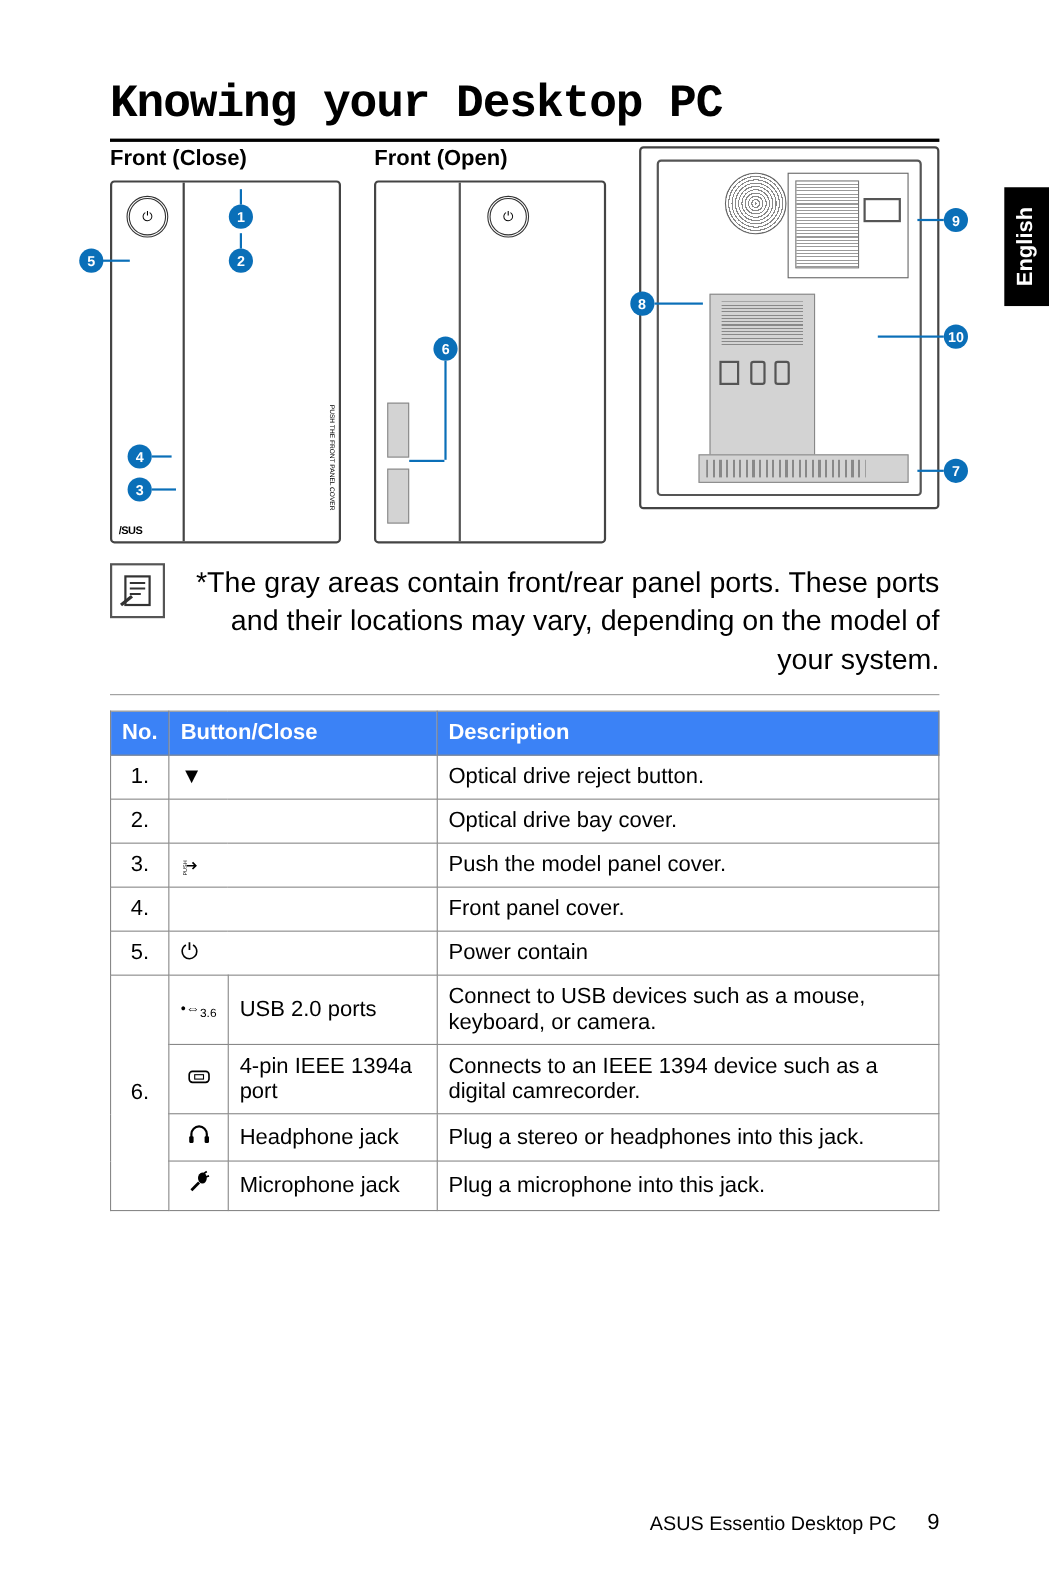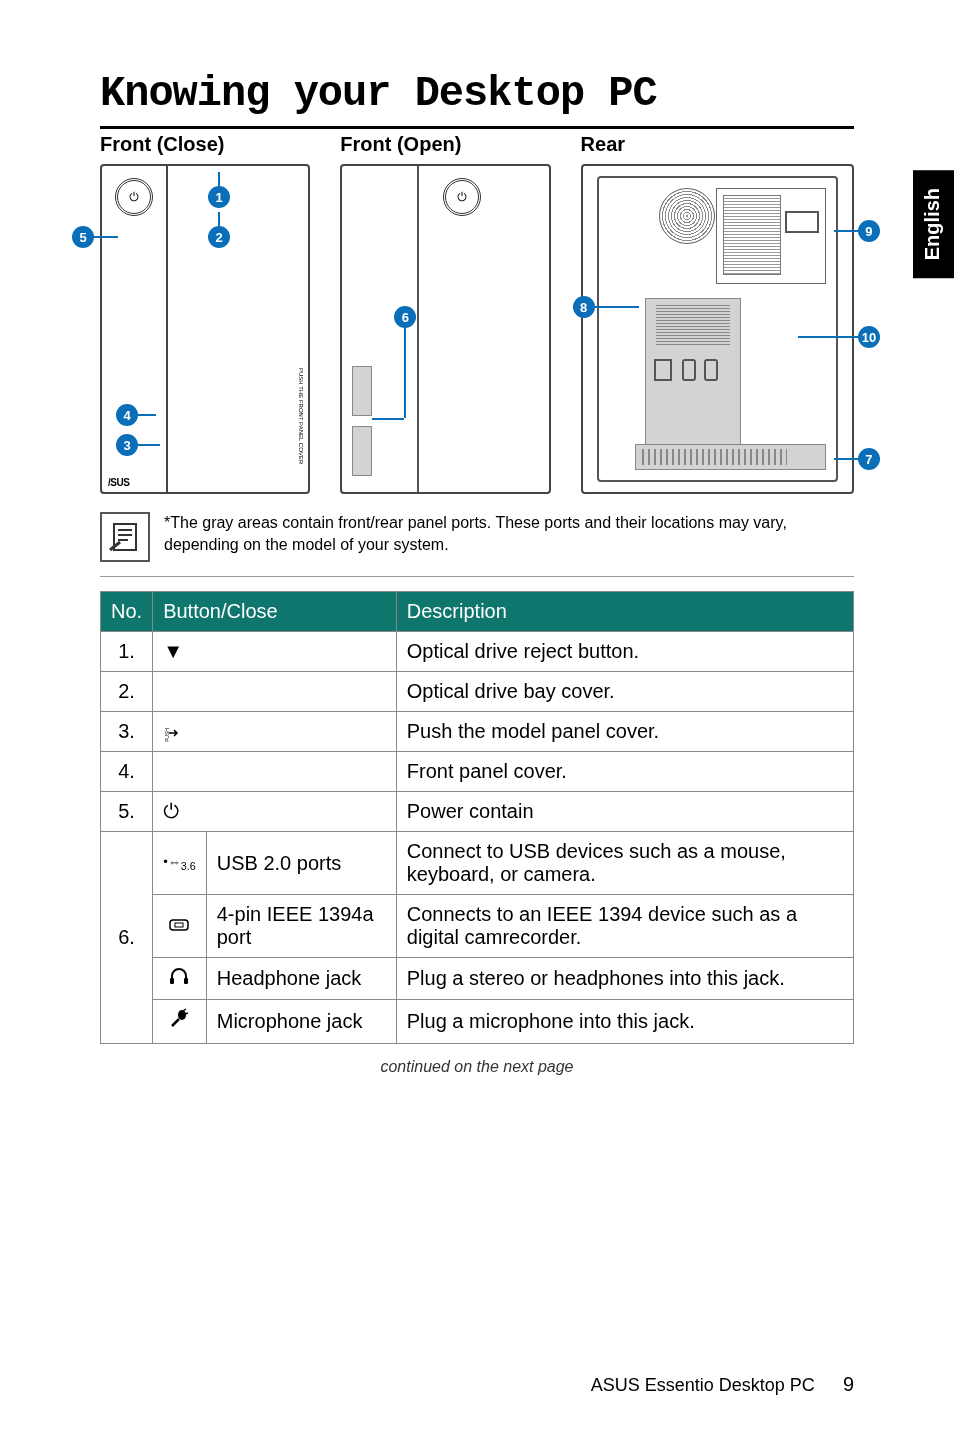--- a/index.html
+++ b/index.html
@@ -134,38 +134,39 @@
     padding-bottom: 14px;
     margin-bottom: 14px;
   }
   .note-icon-box {
     border: 2px solid #555;
     width: 50px; height: 50px;
     display: flex; align-items: center; justify-content: center;
     flex-shrink: 0;
   }
   .note-text {
-    font-size: 16px;
+    font-size: 26px;
     line-height: 1.35;
+    text-align: right;
   }
   table.ports {
     width: 100%;
     border-collapse: collapse;
     font-size: 20px;
   }
   table.ports th, table.ports td {
     border: 1px solid #888;
     padding: 8px 10px;
     text-align: left;
     vertical-align: middle;
   }
   table.ports thead th {
-    background: #0f766e;
+    background: #3b82f6;
     color: #fff;
-    font-weight: normal;
+    font-weight: bold;
   }
   table.ports thead th:first-child {
     text-align: center;
     width: 50px;
   }
   table.ports tbody td:first-child {
     text-align: center;
     width: 50px;
   }
   .bp-col { width: 240px; }
@@ -269,21 +270,20 @@
         <div class="power-circle" style="left:58%; top:12px;">⏻</div>
         <div class="gray-area" style="left:10px; top:200px; width:20px; height:50px;"></div>
         <div class="gray-area" style="left:10px; top:260px; width:20px; height:50px;"></div>
         <span class="callout" style="left:52px; top:140px;">6</span>
         <div class="callout-line v" style="left:62px; top:162px; height:90px;"></div>
         <div class="callout-line" style="left:30px; top:252px; width:32px;"></div>
       </div>
     </div>
 
     <div class="diagram-col rear">
-      <div class="diagram-label">Rear</div>
       <div class="diagram-box" style="position:relative;">
         <div class="rear-inner">
           <div class="rear-vent"></div>
           <div class="rear-psu">
             <div style="position:absolute; right:6px; top:22px; width:34px; height:22px; border:2px solid #555;"></div>
             <div style="position:absolute; left:6px; top:6px; width:58px; height:80px; background:repeating-linear-gradient(0deg,#999,#999 1px,transparent 1px,transparent 3px); border:1px solid #777;"></div>
           </div>
           <div class="rear-io">
             <div style="position:absolute; top:6px; left:10px; right:10px; height:40px; background:repeating-linear-gradient(0deg,#888,#888 1px,transparent 1px,transparent 3px);"></div>
             <div style="position:absolute; top:60px; left:8px; width:18px; height:22px; border:2px solid #555;"></div>
@@ -394,20 +394,19 @@
               <path d="M11 11 L4 18" stroke="#000" stroke-width="2.5"></path>
               <path d="M15 3 L18 1 M17 6 L20 5" stroke="#000" stroke-width="1.5"></path>
             </svg>
         </td>
         <td>Microphone jack</td>
         <td>Plug a microphone into this jack.</td>
       </tr>
     </tbody>
   </table>
 
-  <div class="continued">continued on the next page</div>
 
 </div>
 
 <div class="footer">
   <span>ASUS Essentio Desktop PC</span>
   <span class="pnum">9</span>
 </div>
 
 </body></html>

